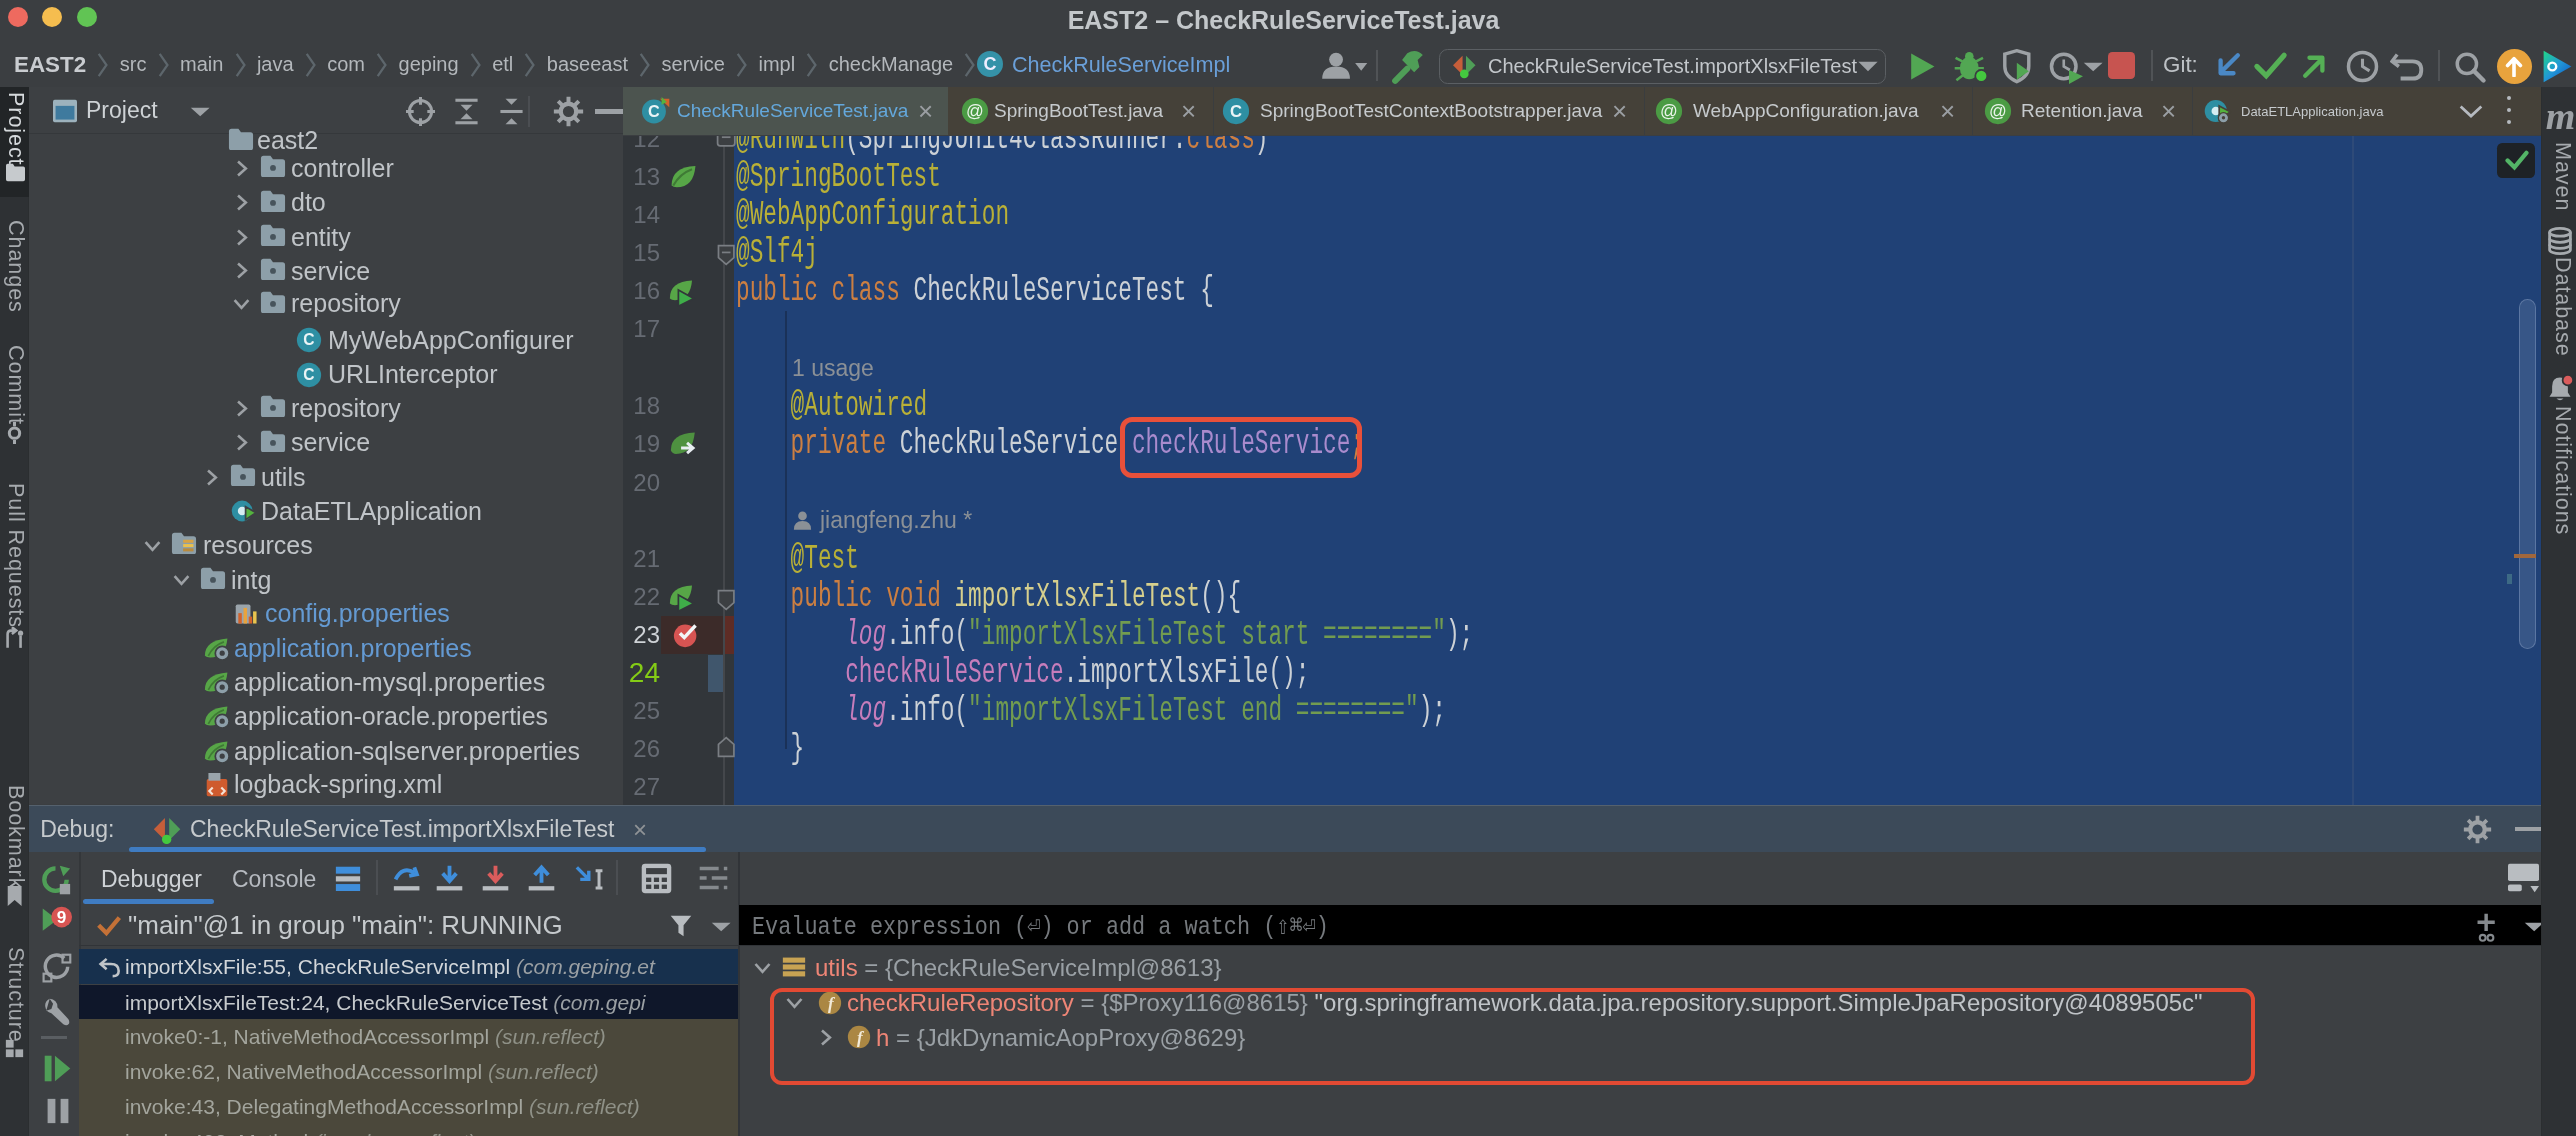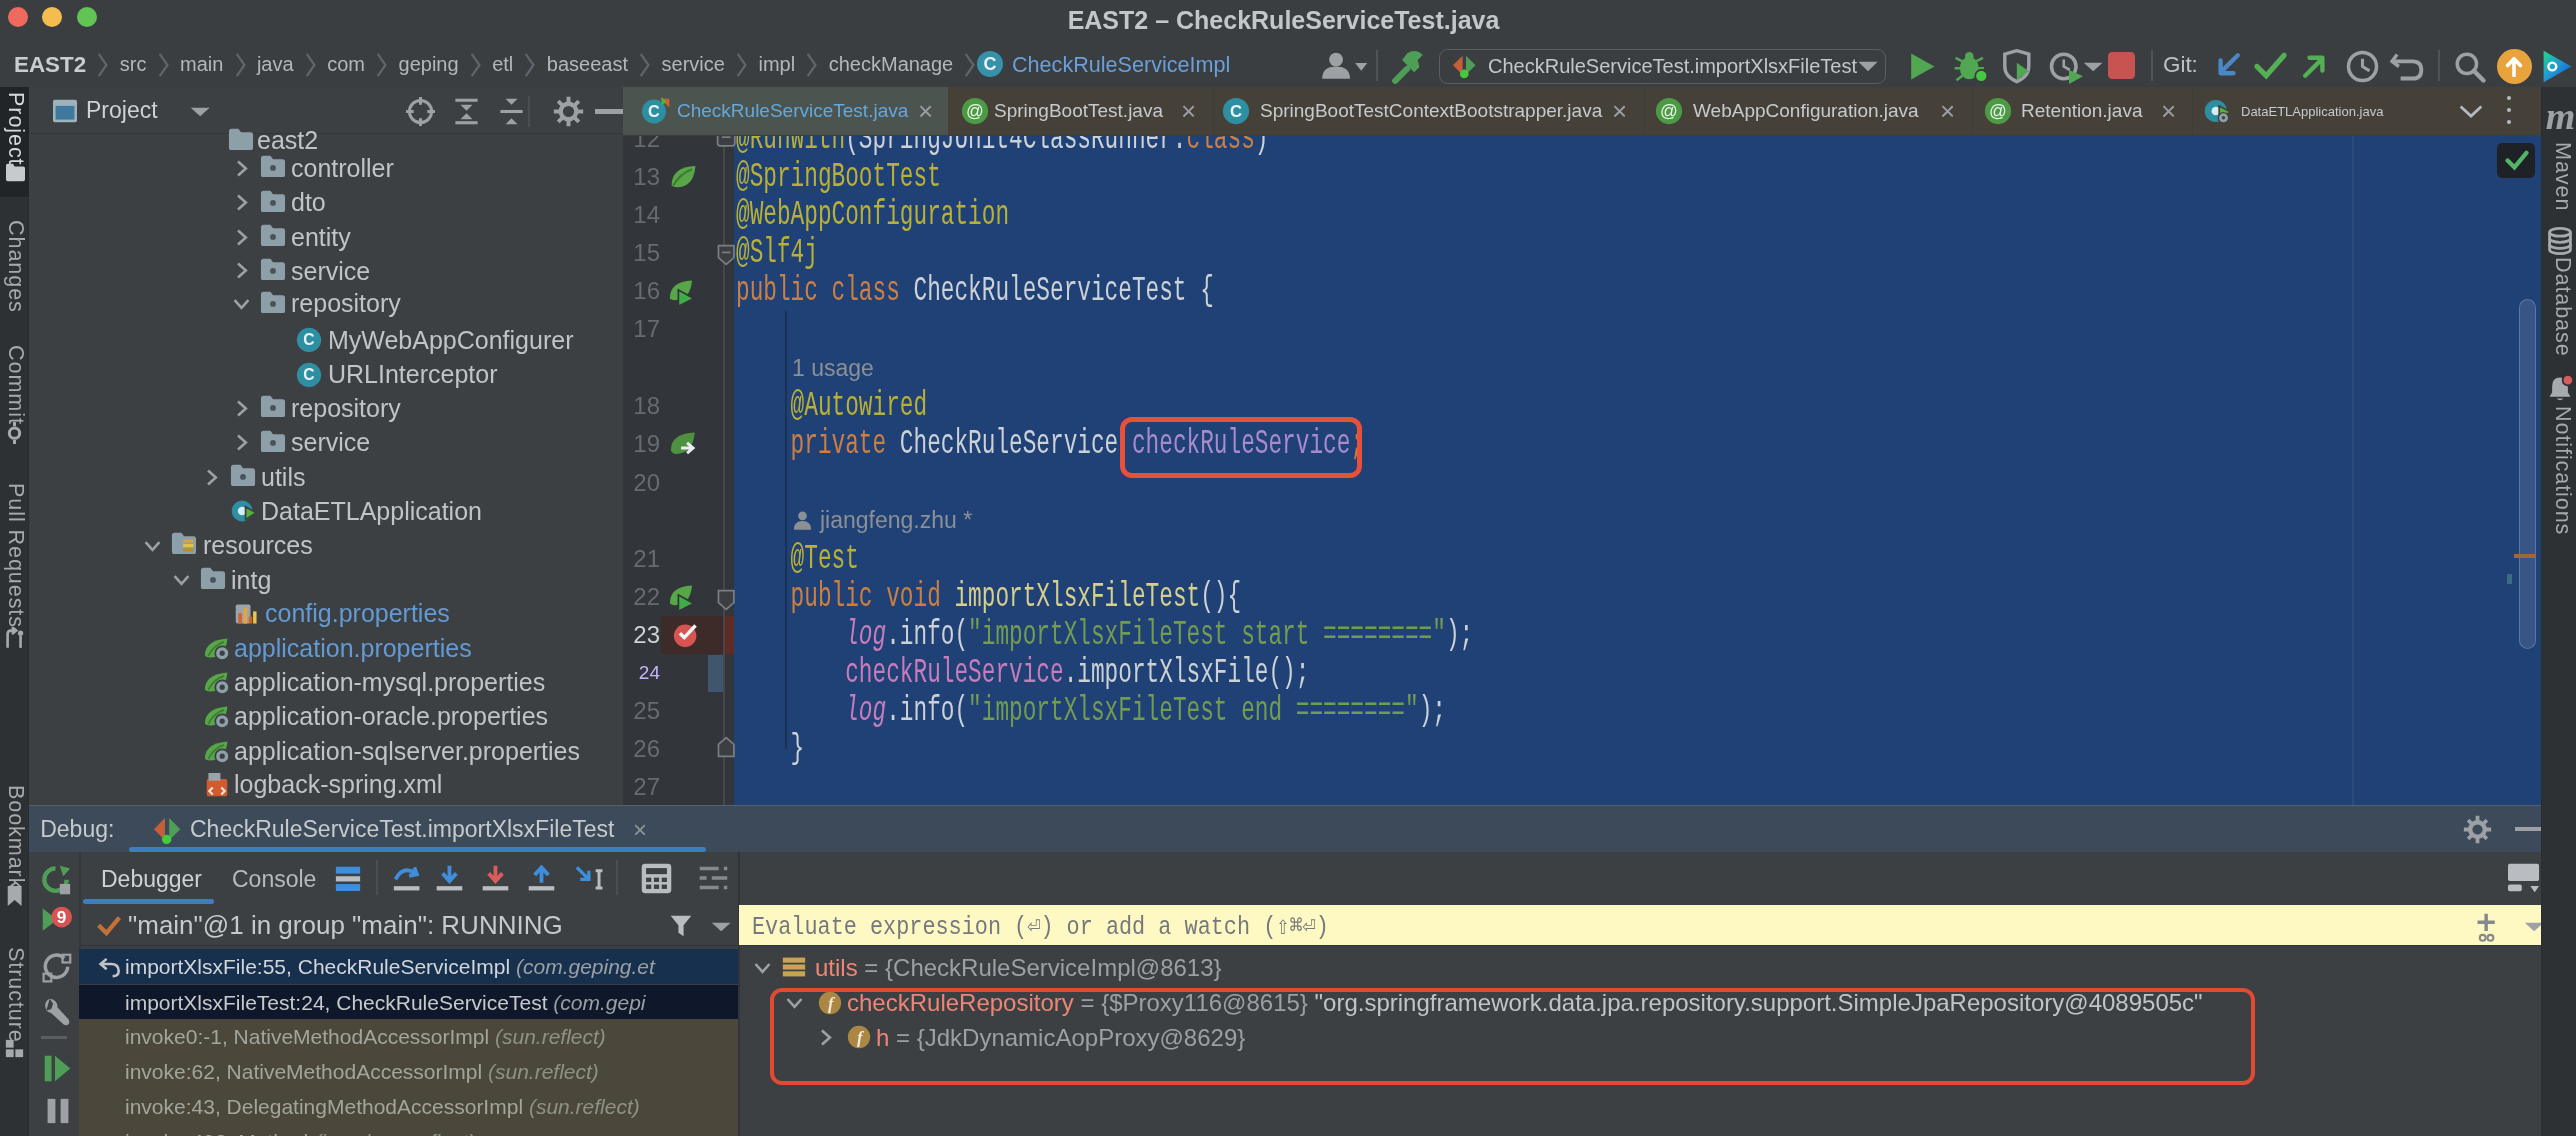--- a/index.html
+++ b/index.html
@@ -489,21 +489,21 @@
       <div class="a" style="left:0;top:60px;width:37px;height:38px;display:flex;align-items:center;justify-content:flex-end;font-size:24px;color:#666b73">14</div>
       <div class="a" style="left:0;top:98px;width:37px;height:38px;display:flex;align-items:center;justify-content:flex-end;font-size:24px;color:#666b73">15</div>
       <div class="a" style="left:0;top:136px;width:37px;height:38px;display:flex;align-items:center;justify-content:flex-end;font-size:24px;color:#666b73">16</div>
       <div class="a" style="left:0;top:174px;width:37px;height:38px;display:flex;align-items:center;justify-content:flex-end;font-size:24px;color:#666b73">17</div>
       <div class="a" style="left:0;top:251px;width:37px;height:38px;display:flex;align-items:center;justify-content:flex-end;font-size:24px;color:#666b73">18</div>
       <div class="a" style="left:0;top:289px;width:37px;height:38px;display:flex;align-items:center;justify-content:flex-end;font-size:24px;color:#666b73">19</div>
       <div class="a" style="left:0;top:328px;width:37px;height:38px;display:flex;align-items:center;justify-content:flex-end;font-size:24px;color:#666b73">20</div>
       <div class="a" style="left:0;top:404px;width:37px;height:38px;display:flex;align-items:center;justify-content:flex-end;font-size:24px;color:#666b73">21</div>
       <div class="a" style="left:0;top:442px;width:37px;height:38px;display:flex;align-items:center;justify-content:flex-end;font-size:24px;color:#666b73">22</div>
       <div class="a" style="left:0;top:480px;width:37px;height:38px;display:flex;align-items:center;justify-content:flex-end;font-size:24px;color:#ced2d6">23</div>
-      <div class="a" style="left:0;top:518px;width:37px;height:38px;display:flex;align-items:center;justify-content:flex-end;font-size:19px;color:#c4b5fd">24</div>
+      <div class="a" style="left:0;top:518px;width:37px;height:38px;display:flex;align-items:center;justify-content:flex-end;font-size:28px;color:#84cc16">24</div>
       <div class="a" style="left:0;top:556px;width:37px;height:38px;display:flex;align-items:center;justify-content:flex-end;font-size:24px;color:#666b73">25</div>
       <div class="a" style="left:0;top:594px;width:37px;height:38px;display:flex;align-items:center;justify-content:flex-end;font-size:24px;color:#666b73">26</div>
       <div class="a" style="left:0;top:632px;width:37px;height:38px;display:flex;align-items:center;justify-content:flex-end;font-size:24px;color:#666b73">27</div>
     </div>
 
   <svg class="a" style="left:46px;top:27px" width="29" height="28" viewBox="0 0 34 32">
       <path d="M3 26 Q3 4 31 3 Q29 28 9 28 Q5 28 3 26" fill="#57a647"></path>
       <path d="M27 7 Q13 12 5 26" stroke="#3f7a35" stroke-width="2.5" fill="none"></path>
     </svg>
   <svg class="a" style="left:45px;top:142px" width="31" height="29" viewBox="0 0 36 34">
@@ -725,21 +725,21 @@
       </div>
       <div class="a" style="left:50px;top:284px;width:659px;height:35px;background:#4b483b;overflow:hidden">
         <div style="position:absolute;left:46px;top:0;height:35px;display:flex;align-items:center;font-size:21px;white-space:pre"><span style="color:#a3a59d">invoke:43, DelegatingMethodAccessorImpl </span><span style="color:#8f9187;font-style:italic">(sun.reflect)</span></div>
       </div>
       <div class="a" style="left:50px;top:319px;width:659px;height:13px;background:#4b483b;overflow:hidden">
         <div style="position:absolute;left:46px;top:0;height:35px;display:flex;align-items:center;font-size:21px;white-space:pre"><span style="color:#a3a59d">invoke:498, Method </span><span style="color:#8f9187;font-style:italic">(java.lang.reflect)</span></div>
       </div>
     </div>
 
   <div class="a" style="left:709px;top:47px;width:1.7px;height:285px;background:#313438"></div>
-  <div class="a" style="left:710px;top:100px;width:1802px;height:41px;background:#fef9c3;border-bottom:1.7px solid #313438">
+  <div class="a" style="left:710px;top:100px;width:1802px;height:41px;background:#000000;border-bottom:1.7px solid #313438">
     <div class="a mono" style="left:13px;top:0;height:41px;display:flex;align-items:center;font-size:26px;color:#75797d;transform:scaleX(0.84);transform-origin:0 50%;white-space:pre">Evaluate expression (⏎) or add a watch (⇧⌘⏎)</div>
     <svg class="a" style="left:1735px;top:7px" width="26" height="31" viewBox="0 0 30 36">
         <path d="M14 2 v20 M4 12 h20" stroke="#85898d" stroke-width="4"></path>
         <circle cx="10" cy="30" r="3.4" stroke="#85898d" stroke-width="2.4" fill="none"></circle>
         <circle cx="19" cy="30" r="3.4" stroke="#85898d" stroke-width="2.4" fill="none"></circle>
       </svg>
     <svg class="a" style="left:1784px;top:15.5px" width="22.4" height="12" viewBox="0 0 26 14">
         <path d="M2 2 l11 10 l11 -10 z" fill="#9da1a5"></path>
       </svg>
   </div>

